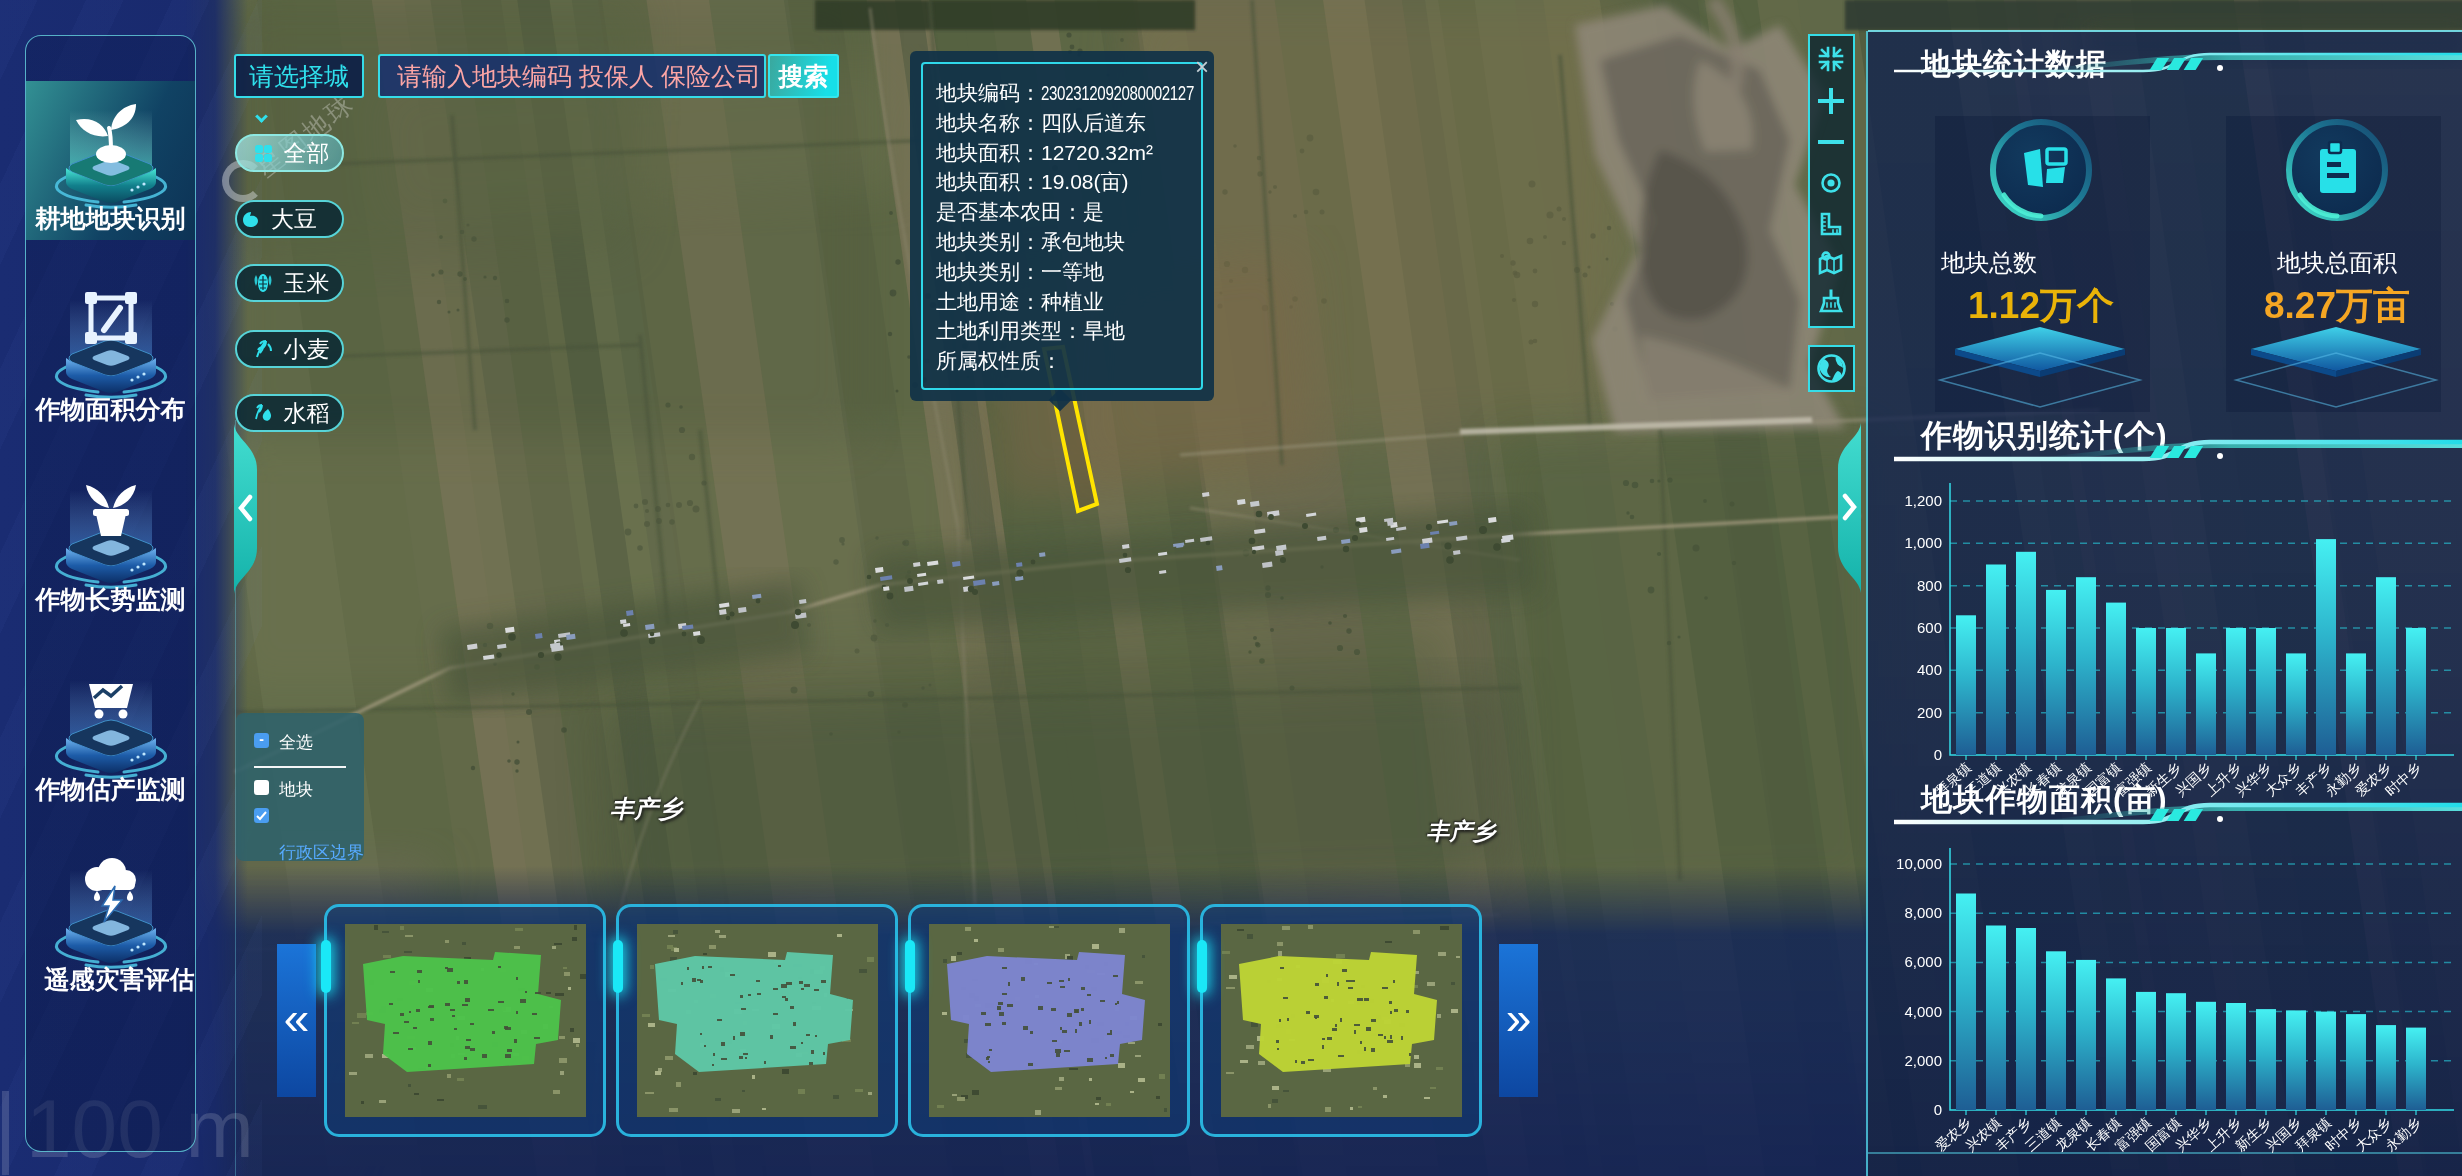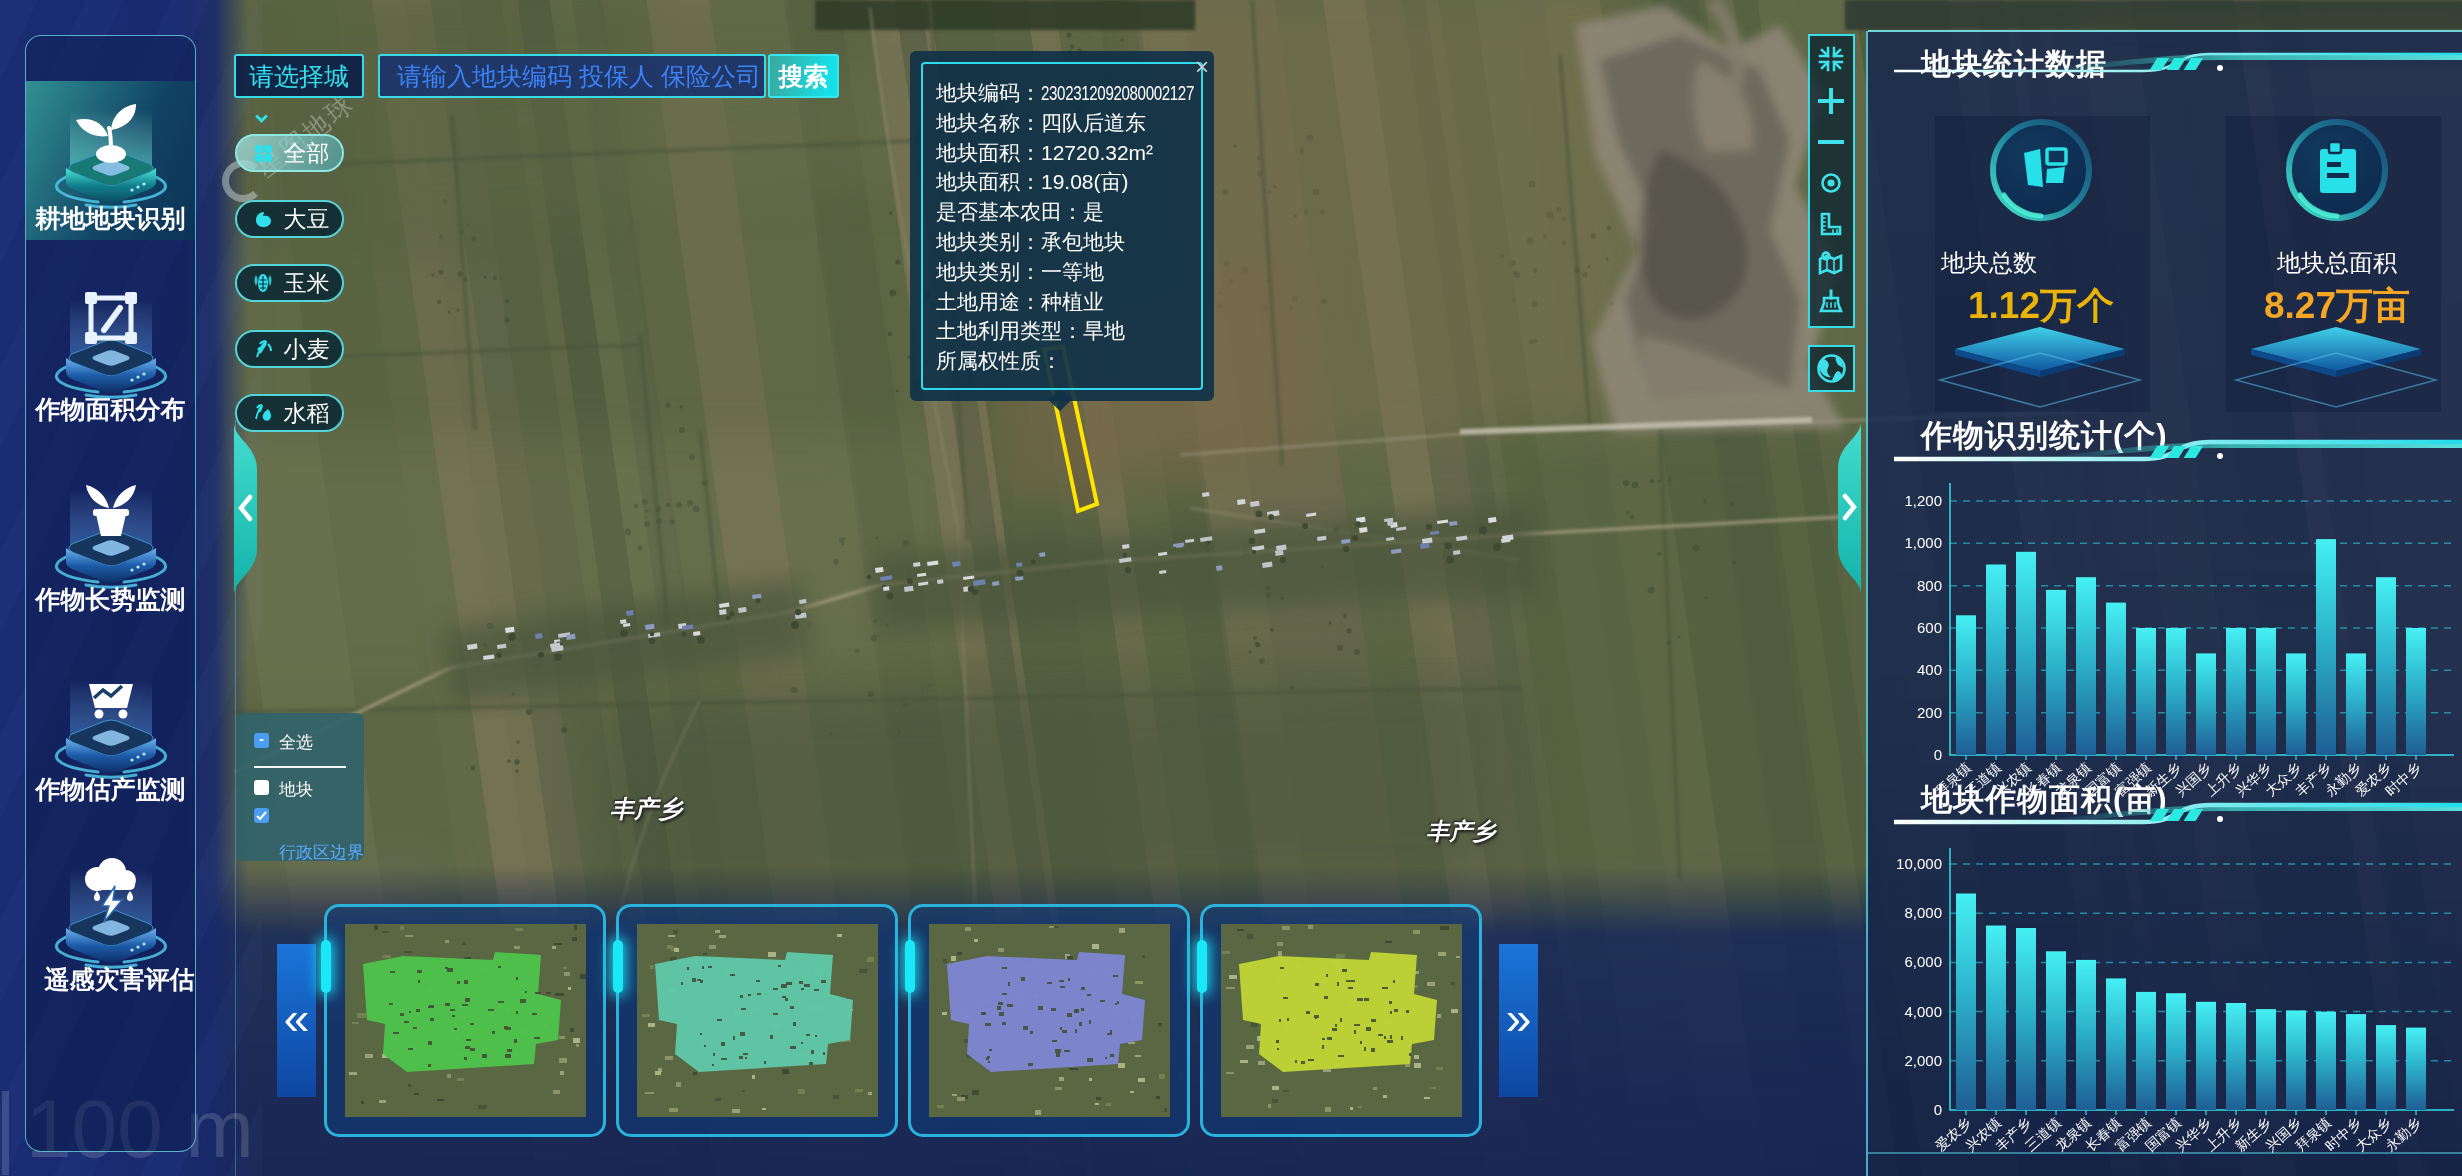--- a/index.html
+++ b/index.html
@@ -712,32 +712,32 @@
         <stop offset="0" stop-color="#43ddd0"></stop>
         <stop offset="1" stop-color="#14b2aa"></stop>
       </linearGradient>
     </defs>
 <path d="M0,0 C2,16 23,22 23,46 L23,124 C23,148 2,154 0,170 Z" fill="url(#tabg)"></path>
 <path d="M16,42 L7,53 L16,64" stroke="#fff" stroke-width="4.5" fill="none" stroke-linecap="round" transform="translate(0,31)"></path>
 </svg>
 
 <div class="abs" style="left:234px;top:54px;width:130px;height:44px;background:rgba(10,30,72,0.88);border:2px solid #35dce8;border-radius:3px;color:#2fe0ec;font-size:25px;line-height:40px;padding-left:13px">请选择城<span style="display:inline-block;width:9px;height:9px;border-right:3px solid #2fe0ec;border-bottom:3px solid #2fe0ec;transform:rotate(45deg);margin-left:8px;vertical-align:4px"></span></div>
 
-<div class="abs" style="left:378px;top:54px;width:388px;height:44px;background:rgba(22,48,110,0.85);border:2px solid #35dce8;border-radius:3px;color:#3b82f6;font-size:25px;line-height:40px;padding-left:17px">请输入地块编码 投保人 保险公司</div>
+<div class="abs" style="left:378px;top:54px;width:388px;height:44px;background:rgba(22,48,110,0.85);border:2px solid #35dce8;border-radius:3px;color:#fca5a5;font-size:25px;line-height:40px;padding-left:17px">请输入地块编码 投保人 保险公司</div>
 
 <div class="abs" style="left:768px;top:54px;width:71px;height:44px;background:linear-gradient(100deg,#3aa89e,#17dfe8 85%);border:2px solid #35e6ee;border-radius:3px;color:#fff;font-size:25px;font-weight:bold;text-align:center;line-height:40px">搜索</div>
 
 <div class="abs" style="left:235px;top:134px;width:109px;height:38px;background:linear-gradient(115deg,rgba(170,235,230,0.75),rgba(80,170,180,0.65));border:2px solid #8ee8e2;border-radius:19px;color:#fff;font-size:23px;text-align:center;line-height:34px"><svg width="26" height="26" viewBox="0 0 26 26" style="vertical-align:-5px;margin-right:8px">
       <rect x="5" y="5" width="8" height="8" rx="2.5" fill="#2fe0ec"></rect>
       <rect x="14" y="5" width="8" height="8" rx="2.5" fill="#2fe0ec"></rect>
       <rect x="5" y="14" width="8" height="8" rx="2.5" fill="#2fe0ec"></rect>
       <rect x="14" y="14" width="8" height="8" rx="2.5" fill="#2fe0ec"></rect>
     </svg>全部</div>
 
-<div class="abs" style="left:235px;top:200px;width:109px;height:38px;background:rgba(13,42,52,0.88);border:2px solid #57d4d8;border-radius:19px;color:#fff;font-size:23px;text-align:center;line-height:34px"><svg width="26" height="26" viewBox="0 0 26 26" style="vertical-align:-5px;margin-right:8px">
+<div class="abs" style="left:235px;top:200px;width:109px;height:38px;background:rgba(13,42,52,0.88);border:2px solid #57d4d8;border-radius:19px;color:#fff;font-size:23px;line-height:34px"><svg width="26" height="26" viewBox="0 0 26 26" style="vertical-align:-5px;margin-right:8px">
       <path d="M6,14 C6,9 10,6 14,6 C14,8 13,9 13,10 C17,9 21,11 21,15 C21,19 17,21 13,21 C9,21 6,18 6,14 Z" fill="#2fe0ec"></path>
     </svg>大豆</div>
 
 <div class="abs" style="left:235px;top:264px;width:109px;height:38px;background:rgba(13,42,52,0.88);border:2px solid #57d4d8;border-radius:19px;color:#fff;font-size:23px;text-align:center;line-height:34px"><svg width="26" height="26" viewBox="0 0 26 26" style="vertical-align:-5px;margin-right:8px">
       <path d="M13,4 C16,4 18,8 18,13 C18,18 16,22 13,22 C10,22 8,18 8,13 C8,8 10,4 13,4 Z" fill="#2fe0ec"></path>
       <path d="M13,6 L13,20 M9.5,10 L16.5,10 M9,14 L17,14 M10,18 L16,18" stroke="#10323c" stroke-width="1.2"></path>
       <path d="M6,16 C4,12 4,8 6,5 C8,8 8,12 6,16 Z M20,16 C22,12 22,8 20,5 C18,8 18,12 20,16 Z" fill="#2fe0ec" opacity="0.85"></path>
     </svg>玉米</div>
 
 <div class="abs" style="left:235px;top:330px;width:109px;height:38px;background:rgba(13,42,52,0.88);border:2px solid #57d4d8;border-radius:19px;color:#fff;font-size:23px;text-align:center;line-height:34px"><svg width="26" height="26" viewBox="0 0 26 26" style="vertical-align:-5px;margin-right:8px">

